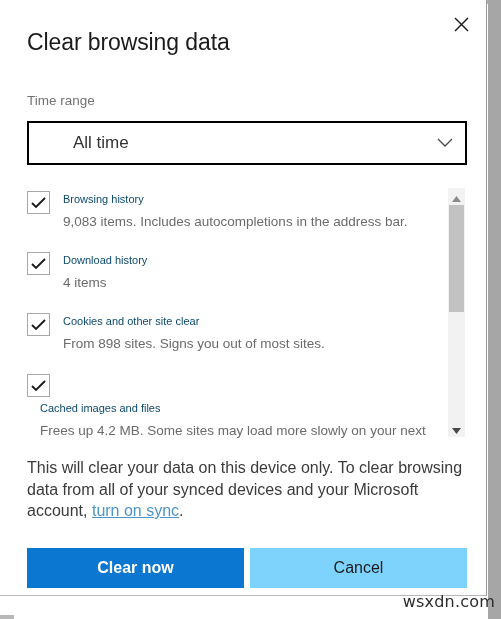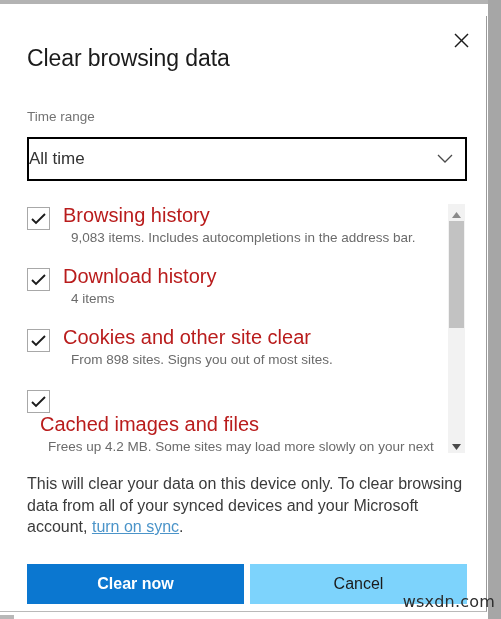--- a/index.html
+++ b/index.html
@@ -44,21 +44,21 @@
     top: 4px;
     left: 0;
     width: 488px;
     height: 3px;
     background: #ffffff;
   }
 
   
   .dialog {
     position: absolute;
-    top: 16px;
+    top: 0;
     left: 0;
     width: 487px;
     height: 596px;
     background: #ffffff;
     border-right: 1px solid #9a9a9a;
     border-bottom: 1px solid #b9b9b9;
     box-sizing: border-box;
   }
 
   .close-btn {
@@ -109,20 +109,21 @@
     box-sizing: border-box;
     display: flex;
     align-items: center;
     cursor: pointer;
   }
   .select-value {
     font-size: 17px;
     color: #333333;
     padding-left: 0;
     flex: 1;
+    margin-left: 44px;
   }
   .select-chevron {
     width: 40px;
     display: flex;
     align-items: center;
     justify-content: center;
   }
 
   
   .list-region {
@@ -157,32 +158,31 @@
     display: flex;
     align-items: center;
     justify-content: center;
     margin-top: 3px;
     cursor: pointer;
   }
   .cb-text {
     margin-left: 13px;
   }
   .cb-title {
-    font-size: 20px;
+    font-size: 11px;
     line-height: 22px;
-    color: #b91c1c;
+    color: #0c4a6e;
     white-space: nowrap;
   }
   .cb-desc {
     font-size: 13.5px;
     line-height: 19px;
     color: #6b6b6b;
     margin-top: 2px;
     max-width: 400px;
-    margin-left: 8px;
   }
 
   
   .sb {
     position: absolute;
     left: 448px;
     top: 5px;
     width: 17px;
     height: 249px;
     background: #f2f2f2;

